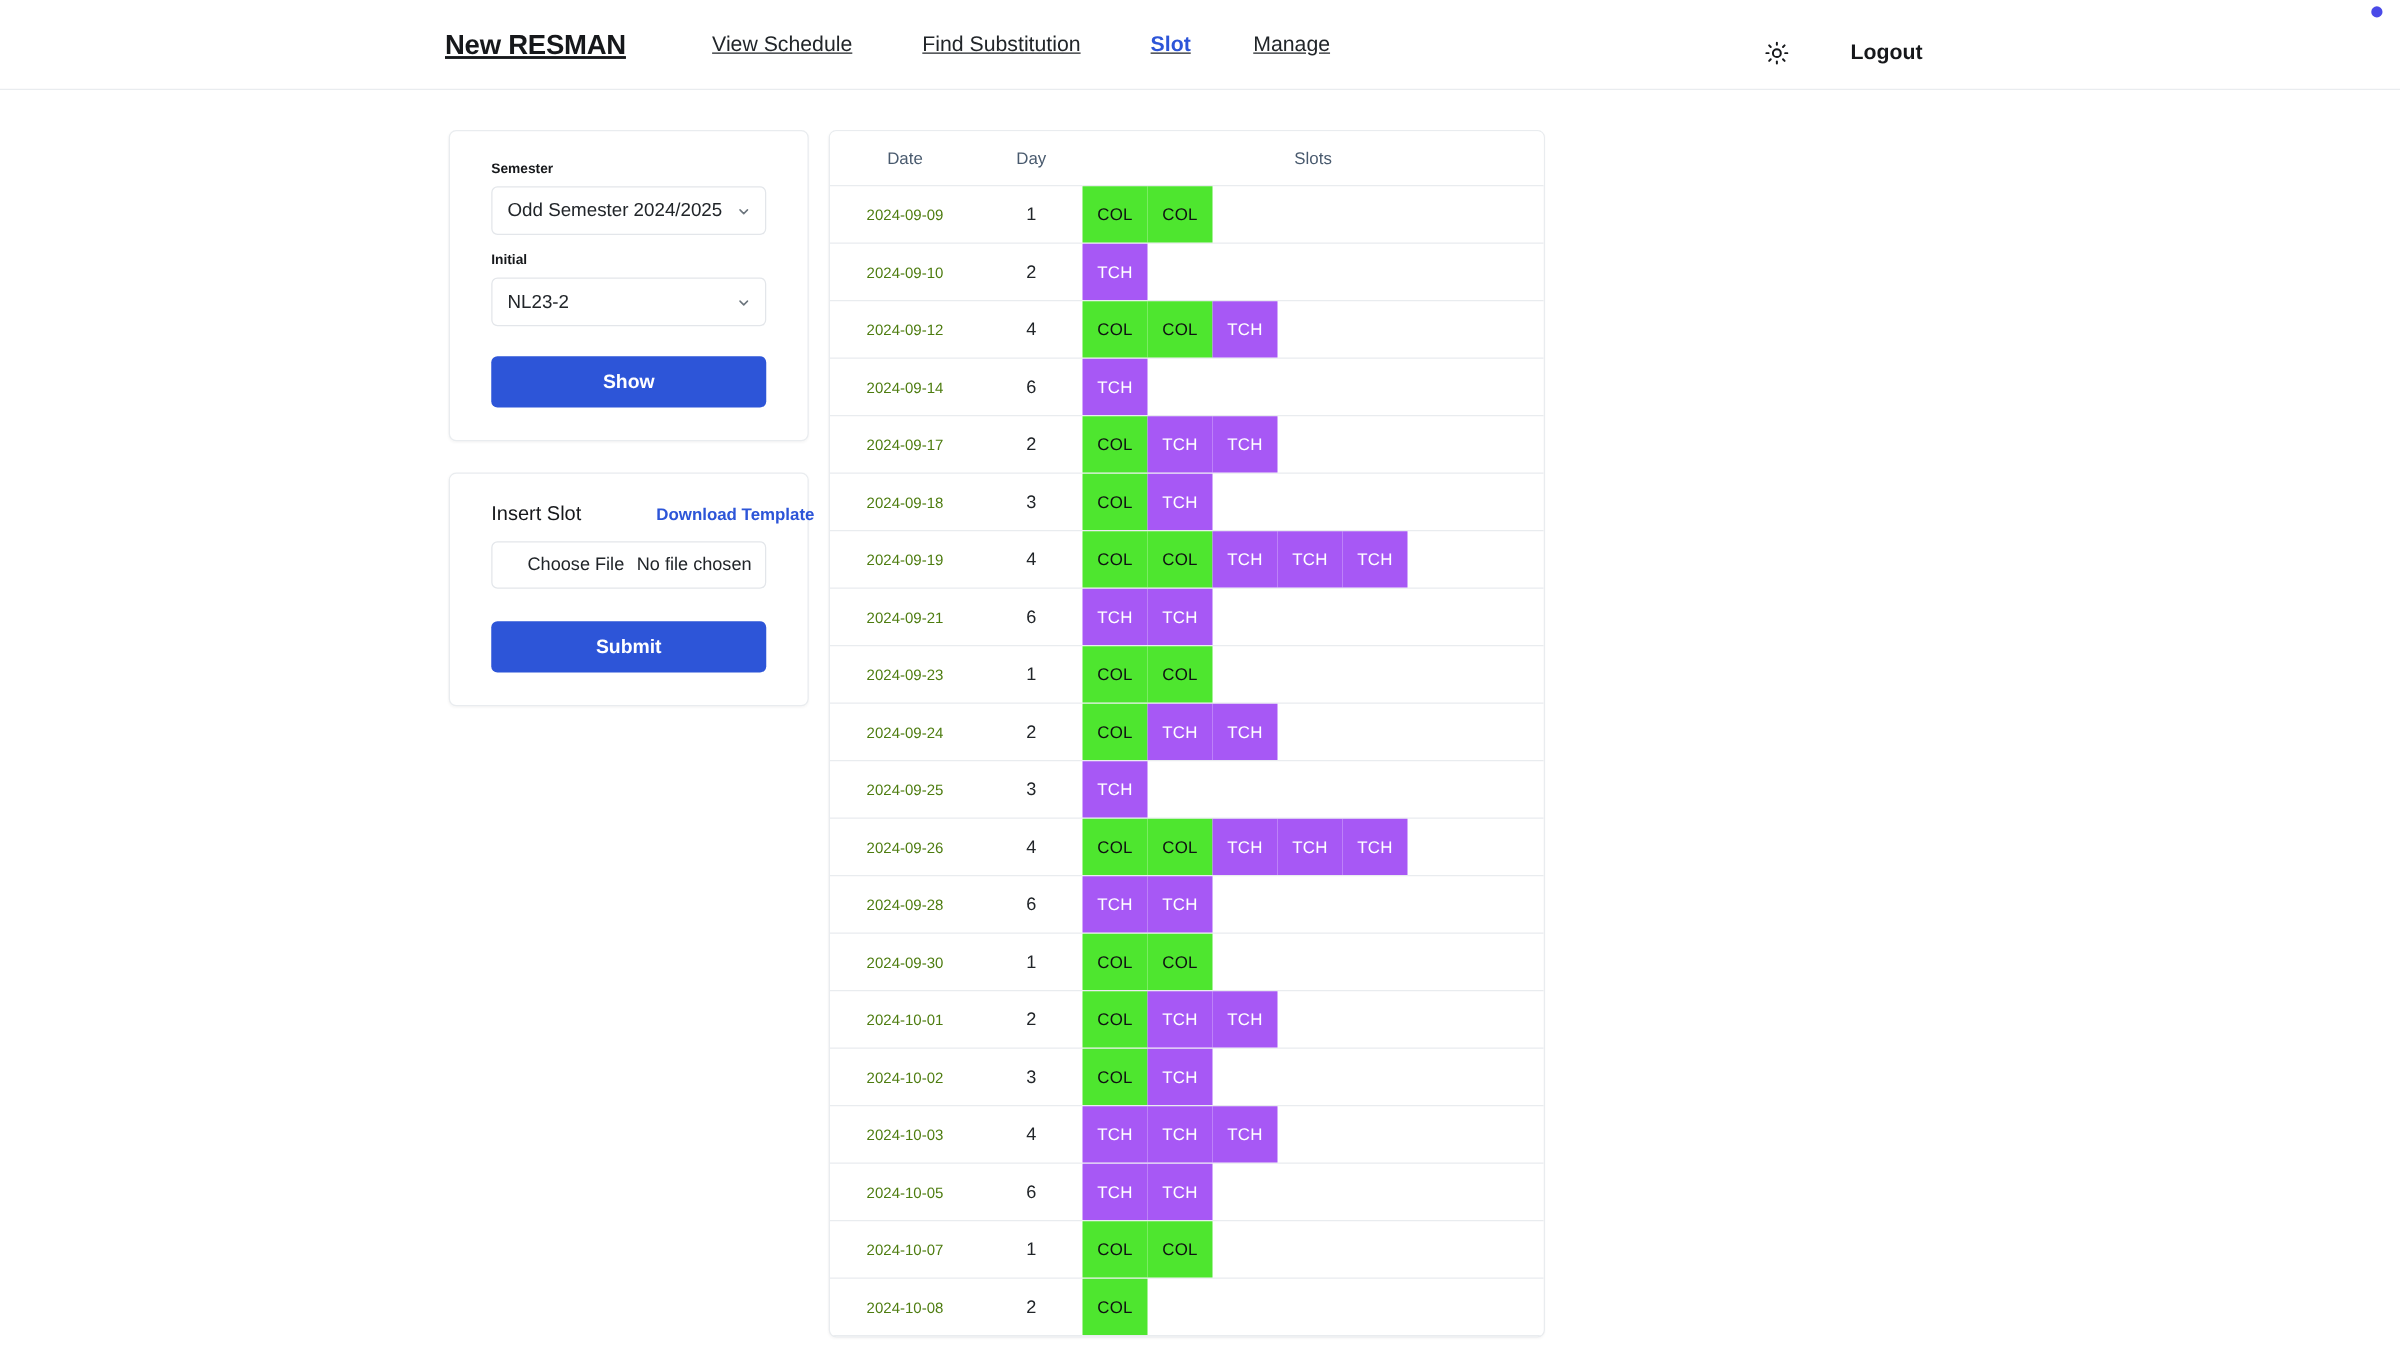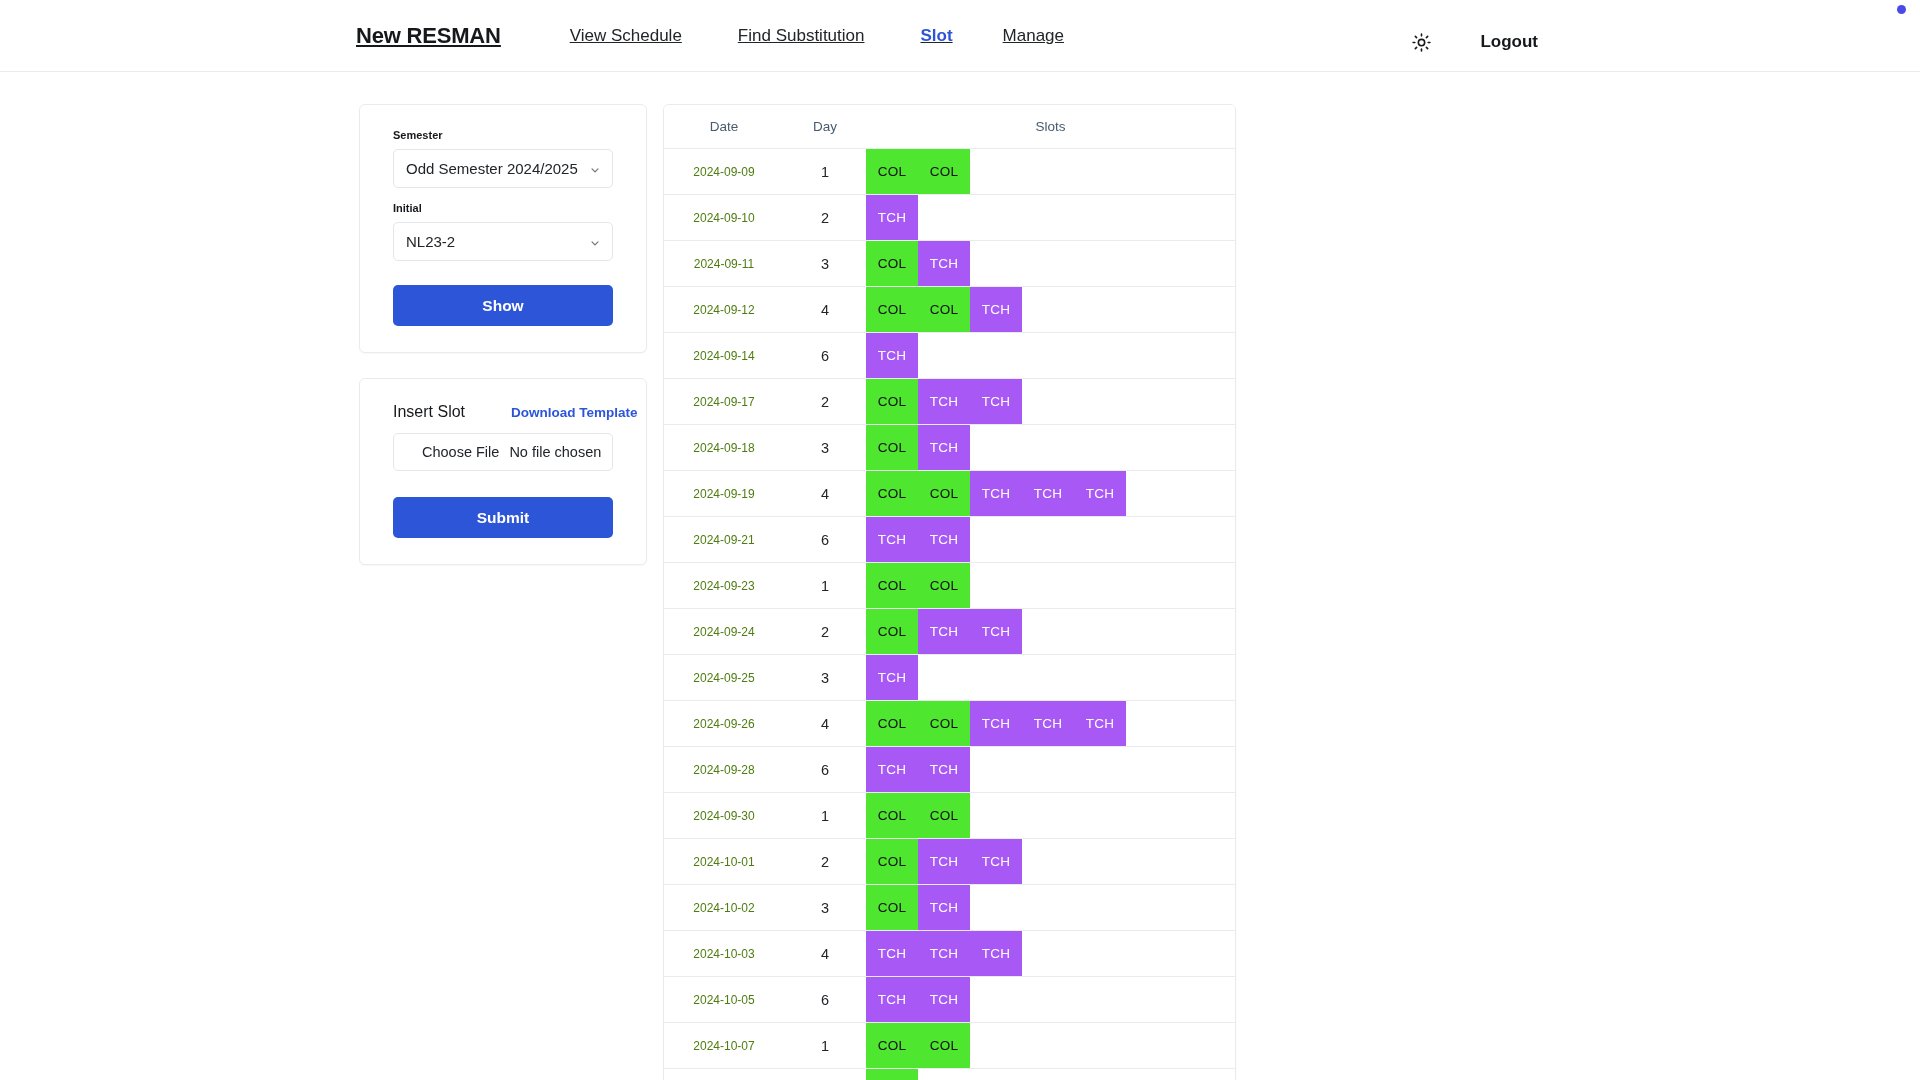--- a/index.html
+++ b/index.html
@@ -155,21 +155,21 @@
     display: flex;
     align-items: center;
     justify-content: center;
   }
 
   .card2 { margin-top: 25px; }
   .insert-head {
     display: flex;
     align-items: baseline;
     justify-content: flex-start;
-    gap: 20px;
+    gap: 34px;
     margin-bottom: 12px;
   }
   .insert-title {
     font-size: 16px;
     color: #16181b;
     white-space: nowrap;
   }
   .dl-link {
     font-size: 13.5px;
     font-weight: bold;
@@ -359,30 +359,20 @@
             <tr>
               <td class="date-cell">2024-09-10</td>
               <td class="day-cell">2</td>
               <td class="slots-cell">
                 <div class="chips">
                   <div class="chip TCH">TCH</div>
                 </div>
               </td>
             </tr>
             <tr>
-              <td class="date-cell">2024-09-11</td>
-              <td class="day-cell">3</td>
-              <td class="slots-cell">
-                <div class="chips">
-                  <div class="chip COL">COL</div>
-                  <div class="chip TCH">TCH</div>
-                </div>
-              </td>
-            </tr>
-            <tr>
               <td class="date-cell">2024-09-12</td>
               <td class="day-cell">4</td>
               <td class="slots-cell">
                 <div class="chips">
                   <div class="chip COL">COL</div>
                   <div class="chip COL">COL</div>
                   <div class="chip TCH">TCH</div>
                 </div>
               </td>
             </tr>

